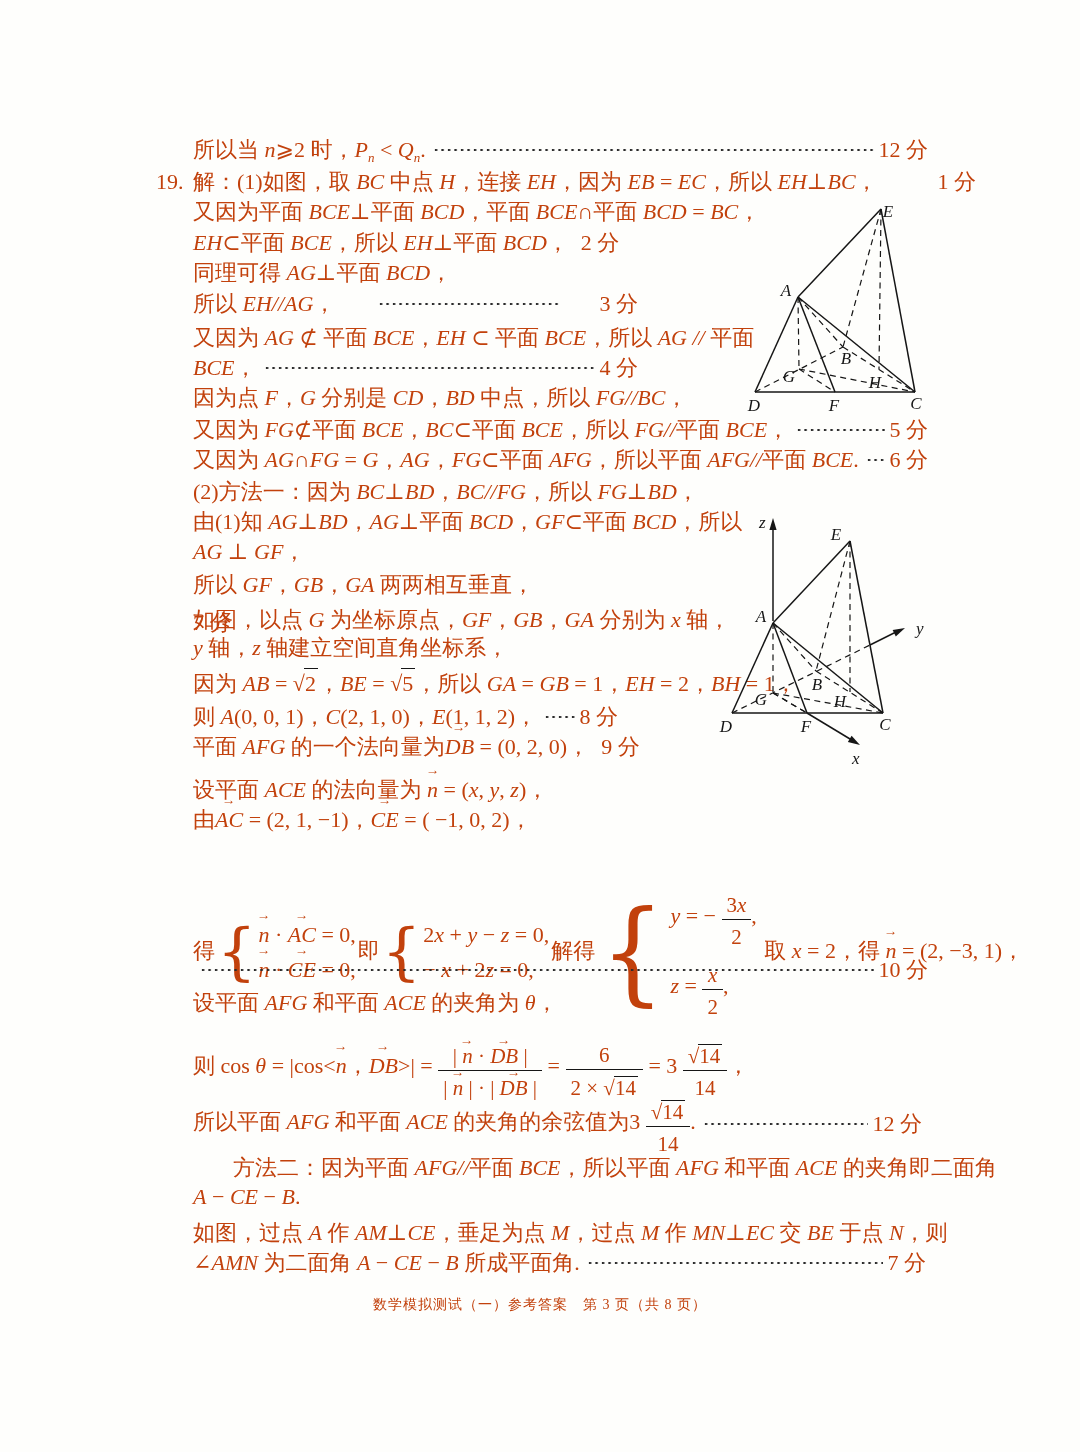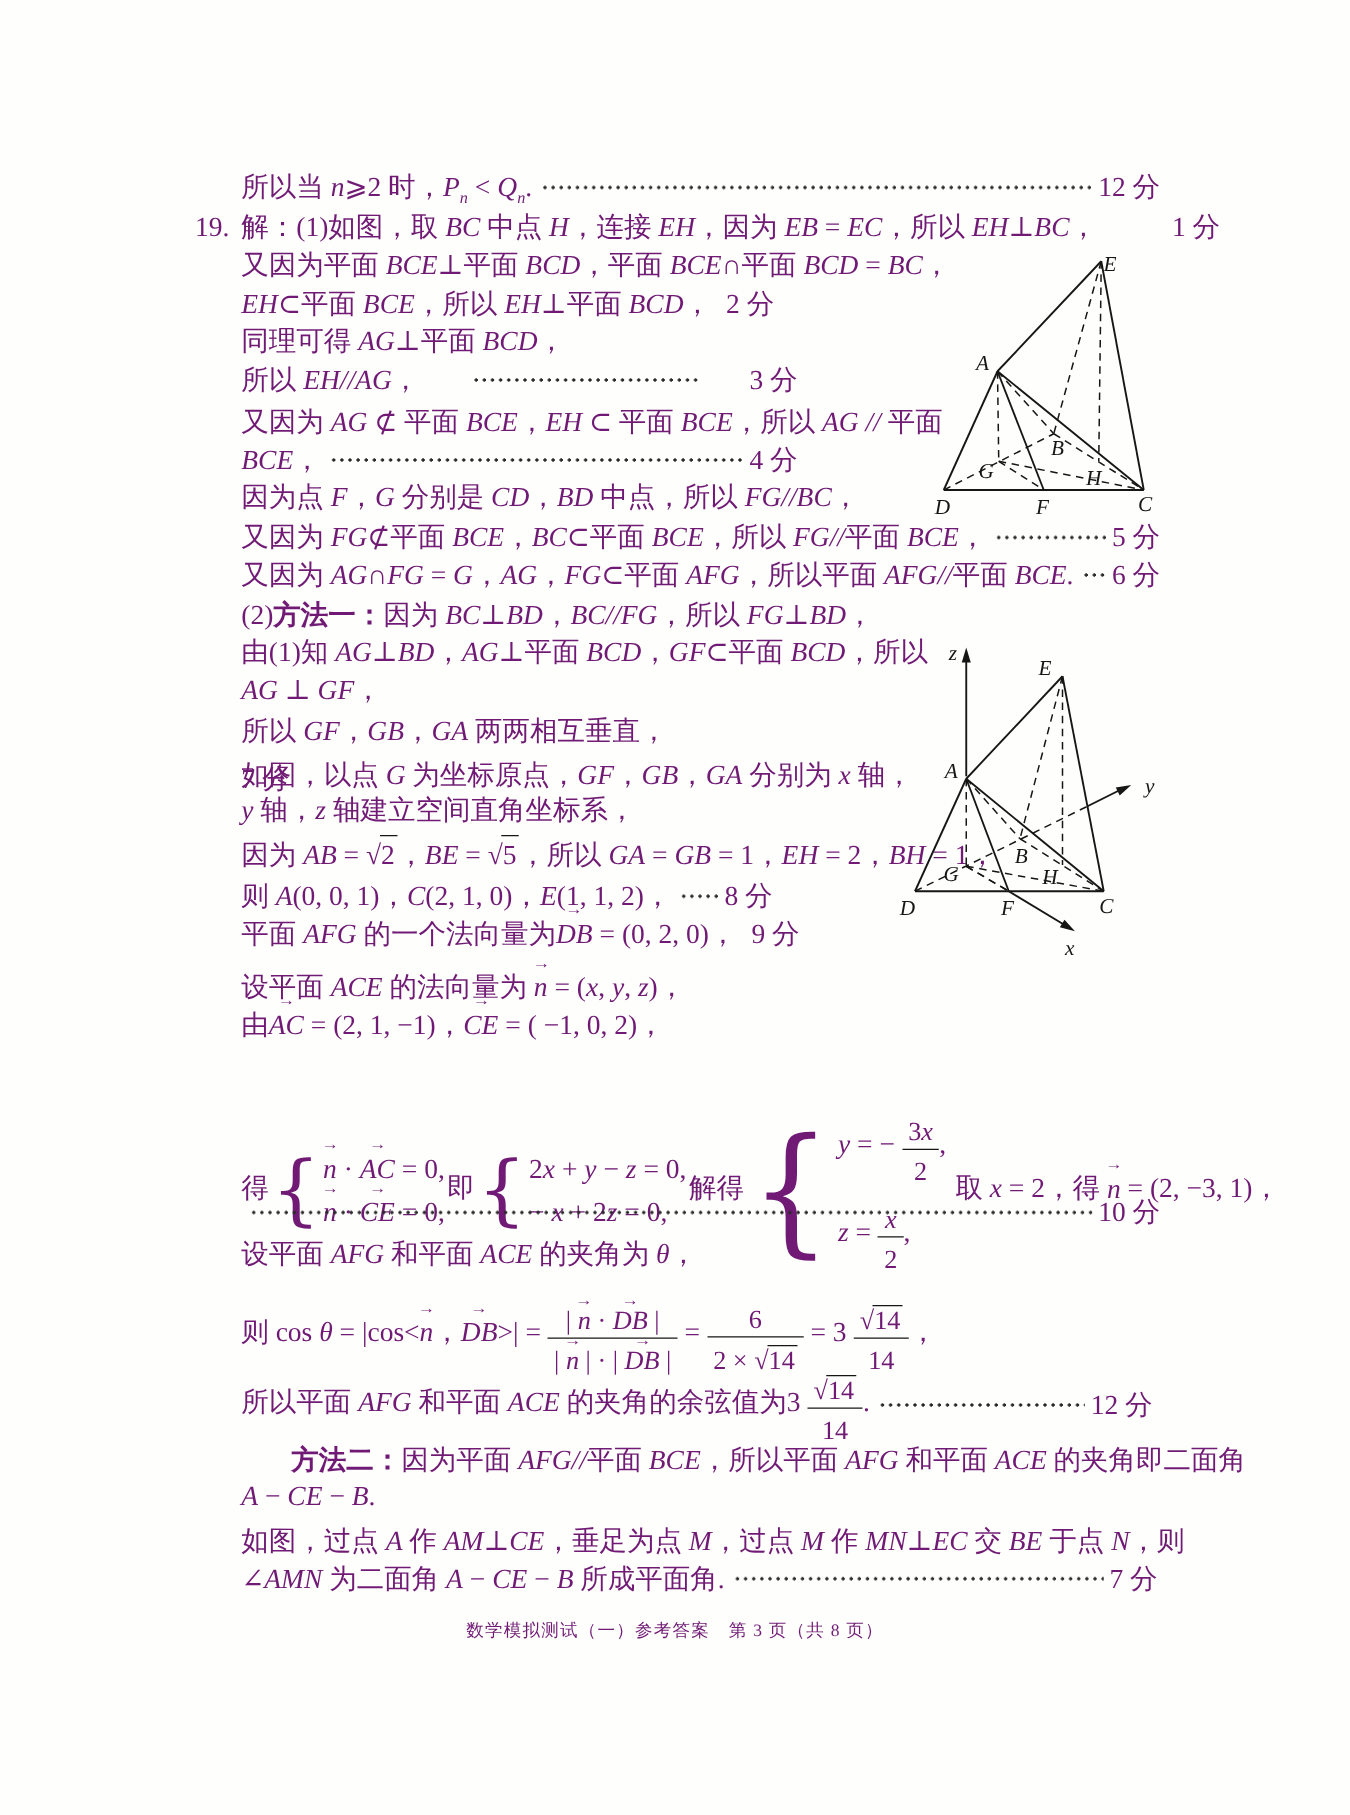--- a/index.html
+++ b/index.html
@@ -1,37 +1,37 @@
 <!DOCTYPE html>
 <html><head>
 <meta charset="utf-8">
 <style>
   html,body{margin:0;padding:0;background:#9a9a9a;}
   #page{
     position:relative;width:1080px;height:1452px;background:#fefefc;
-    font-family:"Liberation Serif","DejaVu Serif",serif;color:#701a75;
+    font-family:"Liberation Serif","DejaVu Serif",serif;color:#c2410c;
     margin:0 auto;overflow:hidden;
   }
   .line{
     position:absolute;left:193px;white-space:nowrap;
     font-size:22px;line-height:30px;
   }
   .line.dotted{display:flex;align-items:baseline;}
   .line.vc{display:flex;align-items:center;}
   .grp{white-space:nowrap;}
   .dots{
     flex:1 1 auto;align-self:center;height:8px;margin:0 5px 0 7px;
     background:radial-gradient(circle at 3px 4px,#2a2a2a 1.15px,transparent 1.5px);
     background-size:6.5px 8px;background-repeat:repeat-x;
   }
   .score{flex:0 0 auto;}
   .numlab{position:absolute;left:-37px;top:0;}
   .tx{font-style:normal;}
   .it{font-style:italic;}
-  .bd{font-weight:bold;}
+  .bd{font-weight:normal;}
   .sub{font-style:italic;font-size:13px;vertical-align:-5px;line-height:1;}
   .vec{position:relative;display:inline-block;font-style:italic;}
   .vec .va{
     position:absolute;left:50%;top:-11px;transform:translateX(-50%) scaleX(1.15);
     font-size:12px;line-height:12px;font-style:normal;
   }
   .sq{display:inline-block;white-space:nowrap;}
   .sq .sr{display:inline-block;}
   .sq .rd{display:inline-block;border-top:1.4px solid #161616;padding:0 2px 0 1px;margin-left:-1px;}
   .fr{

